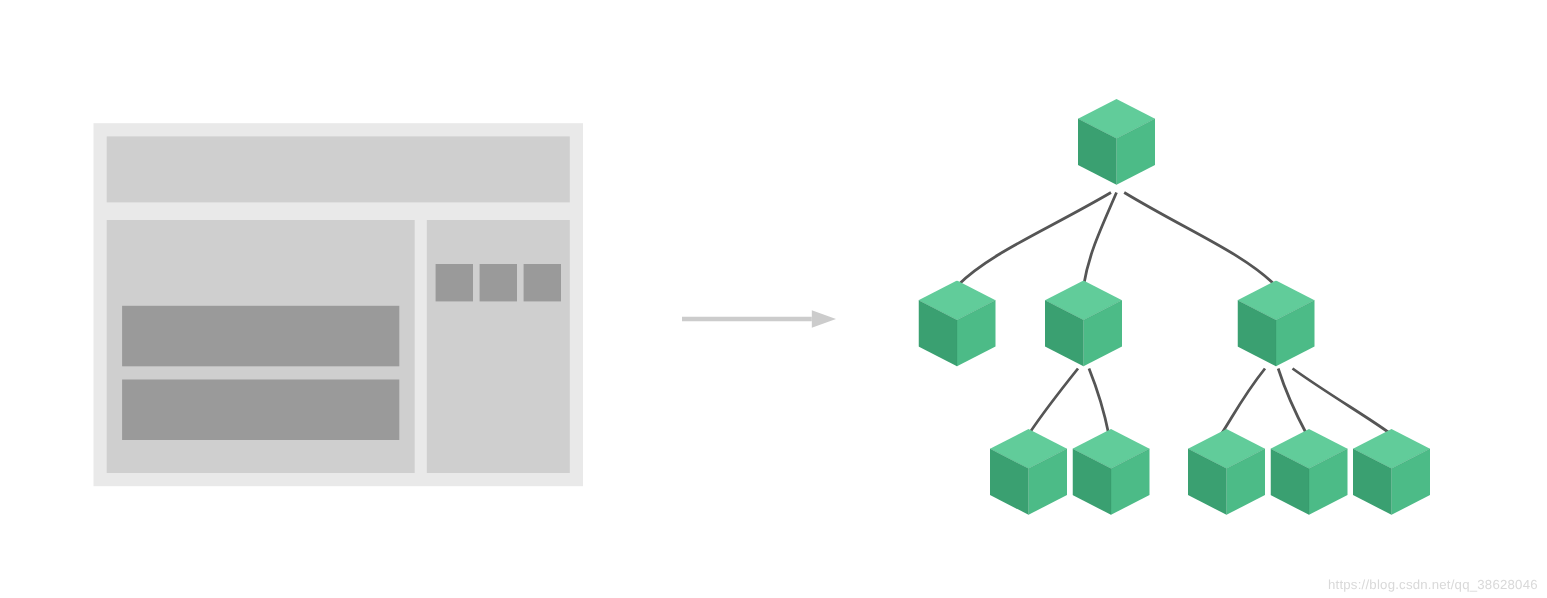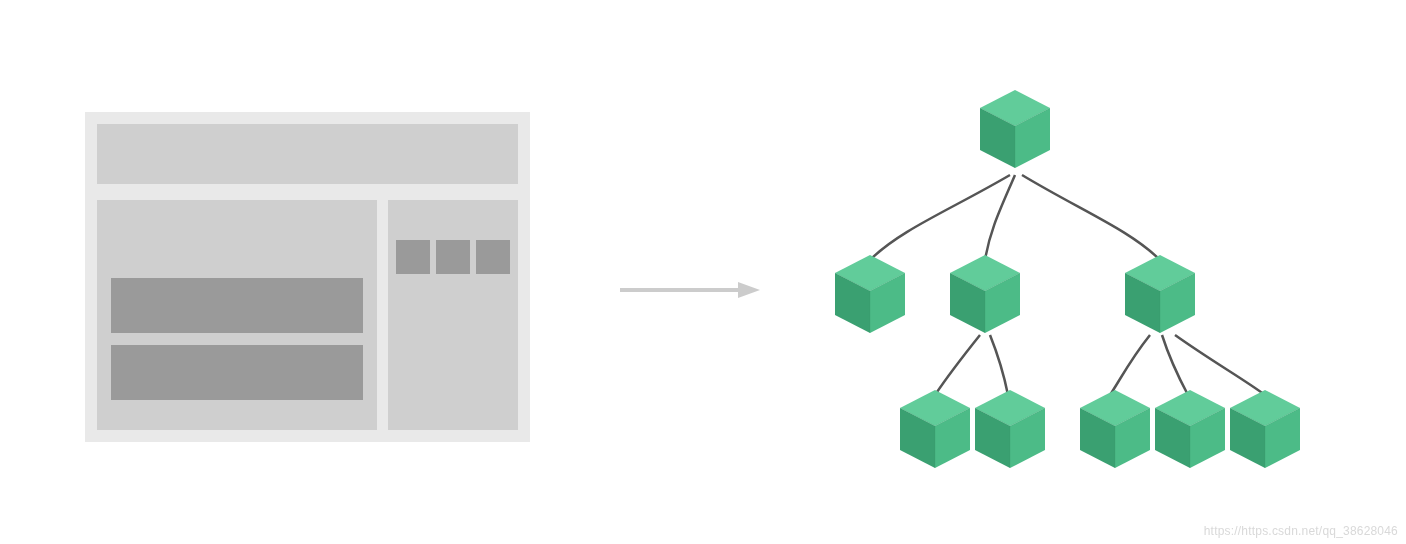--- a/index.html
+++ b/index.html
@@ -213,14 +213,14 @@
         </svg>
     </div>
     <div class="cube" style="left:440px; top:330px;">
       <svg width="70" height="78">
           <use href="#cubeShape"></use>
         </svg>
     </div>
 
   </div>
 
-  <div class="watermark">https://https.csdn.net/qq_38628046</div>
+  <div class="watermark">https://blog.csdn.net/qq_38628046</div>
 </div>
 
 </body></html>

